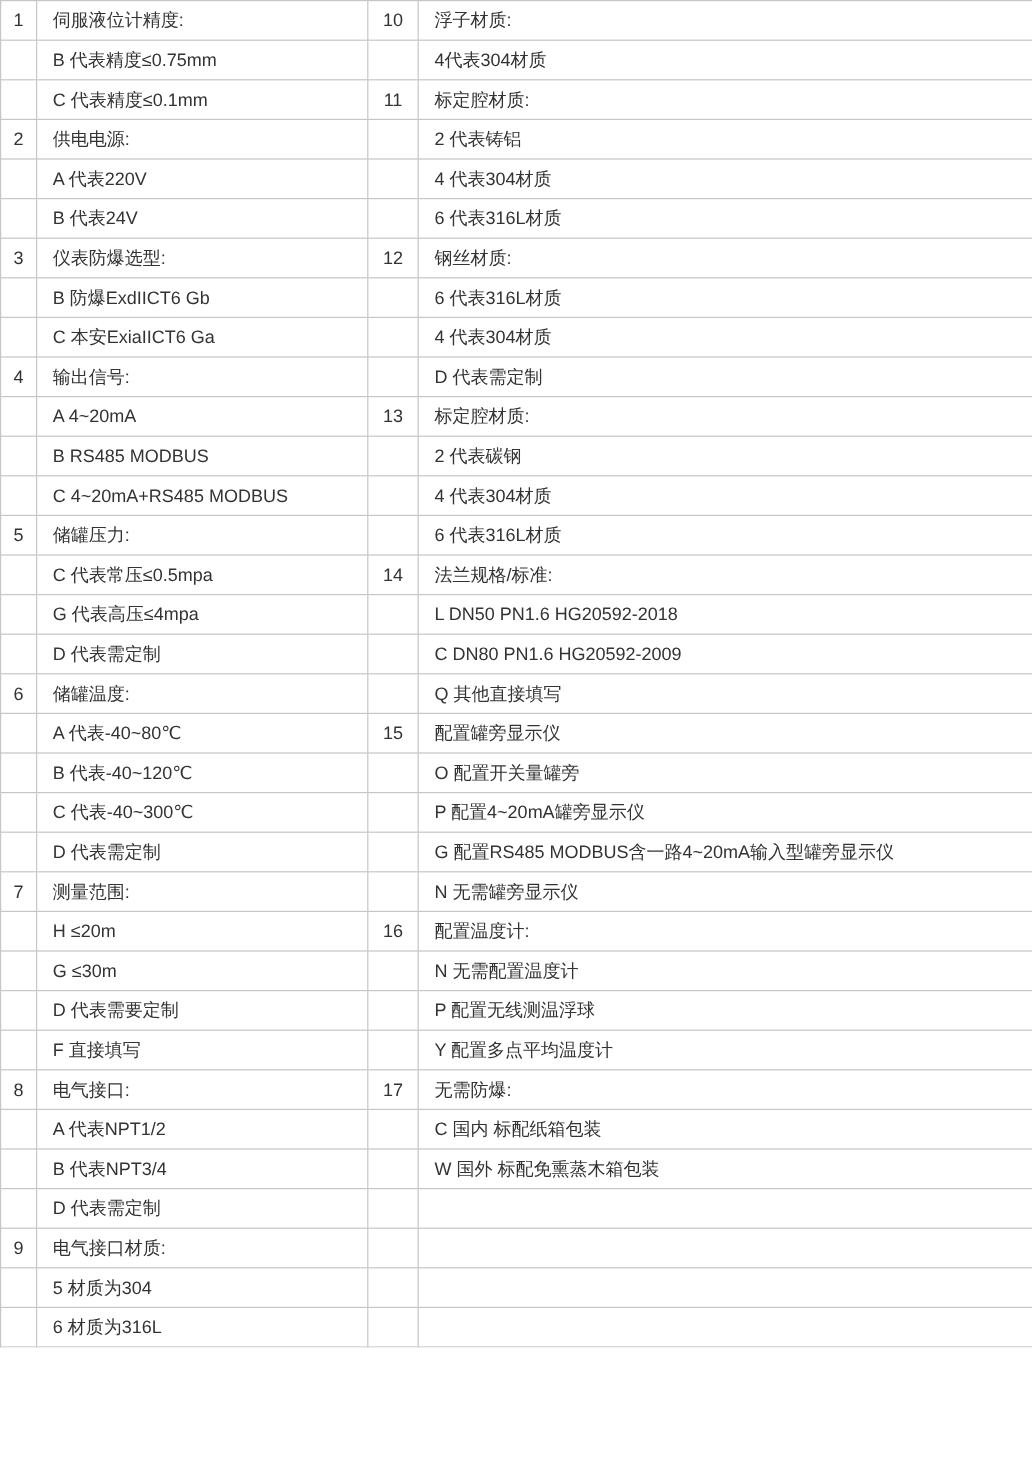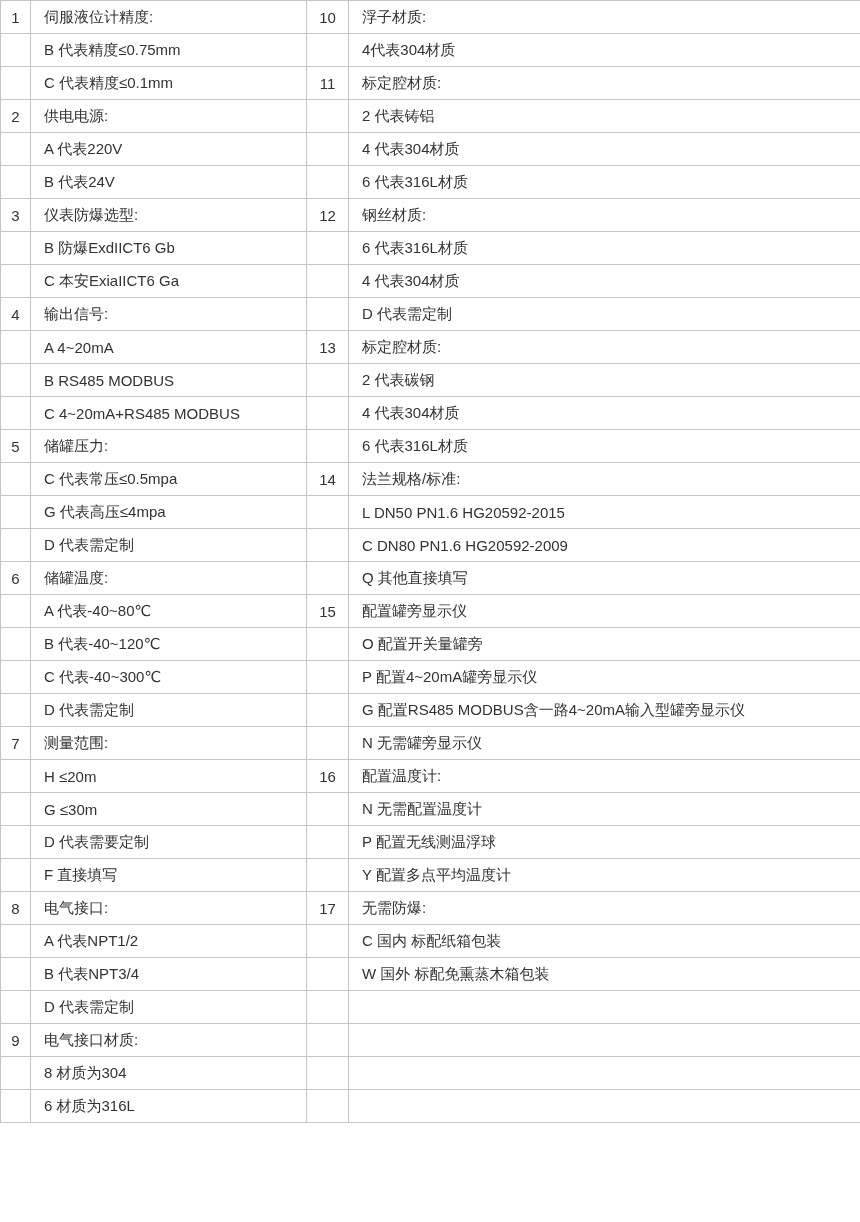--- a/index.html
+++ b/index.html
@@ -130,21 +130,21 @@
       <tr>
         <td class="num"></td>
         <td class="txt">C 代表常压≤0.5mpa</td>
         <td class="num">14</td>
         <td class="txt">法兰规格/标准:</td>
       </tr>
       <tr>
         <td class="num"></td>
         <td class="txt">G 代表高压≤4mpa</td>
         <td class="num"></td>
-        <td class="txt">L DN50 PN1.6 HG20592-2015</td>
+        <td class="txt">L DN50 PN1.6 HG20592-2018</td>
       </tr>
       <tr>
         <td class="num"></td>
         <td class="txt">D 代表需定制</td>
         <td class="num"></td>
         <td class="txt">C DN80 PN1.6 HG20592-2009</td>
       </tr>
       <tr>
         <td class="num">6</td>
         <td class="txt">储罐温度:</td>
@@ -230,21 +230,21 @@
         <td class="txt"></td>
       </tr>
       <tr>
         <td class="num">9</td>
         <td class="txt">电气接口材质:</td>
         <td class="num"></td>
         <td class="txt"></td>
       </tr>
       <tr>
         <td class="num"></td>
-        <td class="txt">8 材质为304</td>
+        <td class="txt">5 材质为304</td>
         <td class="num"></td>
         <td class="txt"></td>
       </tr>
       <tr>
         <td class="num"></td>
         <td class="txt">6 材质为316L</td>
         <td class="num"></td>
         <td class="txt"></td>
       </tr>
     </tbody>

